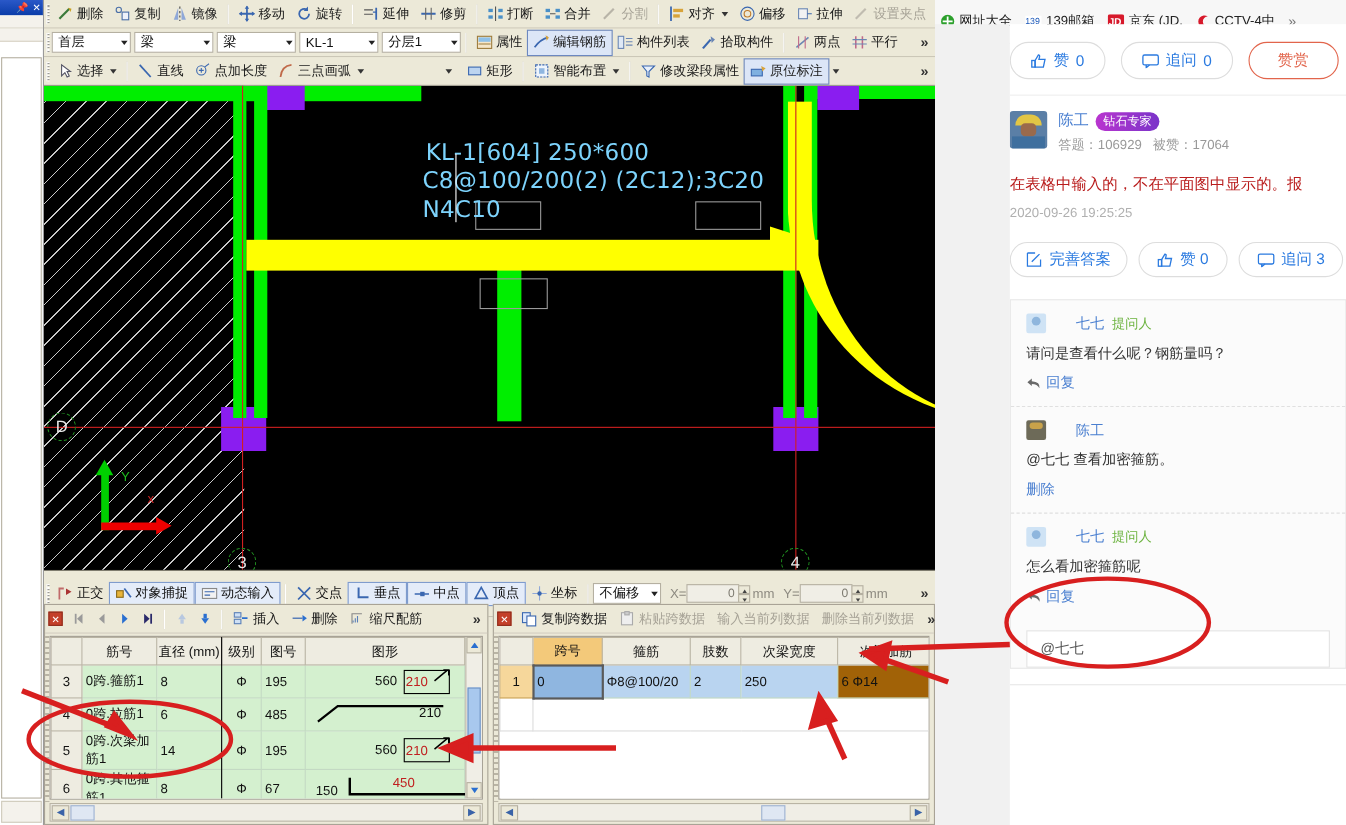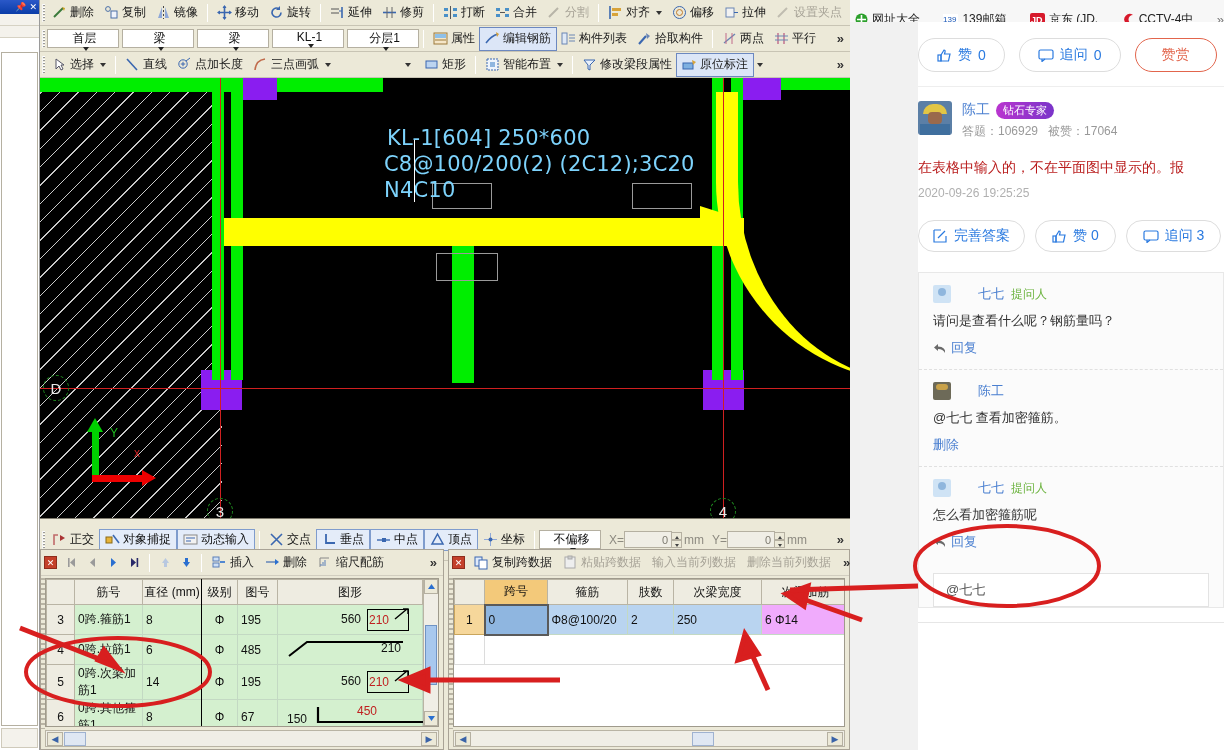--- a/index.html
+++ b/index.html
@@ -44,21 +44,21 @@
       border-left:1px solid #f5f5f5; }
   .sep { width:1px; height:18px; background:#c0bcae; margin:0 4px;
          border-right:1px solid #fff; }
   .caret { width:0;height:0;border-left:3px solid transparent;
            border-right:3px solid transparent;border-top:4px solid #333;
            margin-left:3px; }
   .chev { margin-left:auto; padding:0 6px; font-size:13px; color:#333;
           font-weight:bold; }
   .combo { display:flex; align-items:center; justify-content:space-between;
            height:19px; background:#fff; border:1px solid #b5b0a1;
-           padding:0 2px 0 5px; font-size:12px; color:#111;flex-direction:column; }
+           padding:0 2px 0 5px; font-size:12px; color:#111; }
   .combo .caret { border-top-color:#222; }
 
   
   .ic { width:15px; height:15px; position:relative; flex:0 0 15px; }
   .ic svg { display:block; }
 
   
   #canvasWrap { position:absolute; left:40px; top:78px; width:810px; height:441px;
                 background:#000; overflow:hidden; border-bottom:1px solid #7e7a6d; }
   .hatch { position:absolute; left:0; top:0; width:182px; height:441px;
@@ -136,21 +136,21 @@
   .dotgrip { position:absolute; left:0; top:28px; bottom:20px; width:4px;
       background:repeating-linear-gradient(#b9b4a4 0 2px,transparent 2px 5px); }
 
   
   .shape { position:relative; width:100%; height:26px; }
   .rebar-num { color:#c02020; font-size:12px; }
 
   
   .bm-bar { height:40px; display:flex; align-items:center; gap:12px;
      padding-left:5px; background:#f7f7f7; border-bottom:1px solid #dedede;
-     font-size:12px; color:#222; white-space:nowrap;justify-content:space-between; }
+     font-size:12px; color:#222; white-space:nowrap; }
   .bm-item { display:flex; align-items:center; gap:4px; }
   .page { position:absolute; left:68px; top:22px; width:306px; bottom:0;
           background:#fff; overflow:hidden; }
   .pagegutter { position:absolute; left:0; top:22px; width:68px; bottom:0;
           background:#f1f1f1; }
   .actionrow { display:flex; align-items:center; gap:14px; padding:16px 0 14px 0; }
   .pill { border:1px solid #ddd; border-radius:18px; height:34px;
      display:flex; align-items:center; justify-content:center; gap:6px;
      padding:0 18px; color:#2a7ae0; font-size:14px; background:#fff; }
   .pill.reward { border-color:#e2654c; color:#e2654c; padding:0 26px; }
@@ -914,21 +914,21 @@
           <th>斤</th>
         </tr>
           </thead>
         <tbody>
           <tr>
             <td class="idx" style="background:#f6d79b;border-color:#c9a55c">1</td>
             <td style="background:#8fb6e0;border:2px solid #5a5a5a">0</td>
             <td style="background:#b9d4f0">Φ8@100/20</td>
             <td style="background:#b9d4f0">2</td>
             <td style="background:#b9d4f0">250</td>
-            <td style="background:#f0abfc">6 Φ14</td>
+            <td style="background:#a16207">6 Φ14</td>
             <td style="background:#b9d4f0"></td>
           </tr>
           <tr>
             <td class="idx" style="background:#fff;border-color:#dcdcdc"></td>
             <td style="background:#fff;border-color:#dcdcdc" colspan="6"></td>
           </tr>
           <tr style="height:104px">
             <td class="idx" style="background:#fff;border:none"></td>
             <td style="background:#fff;border:none" colspan="6"></td>
           </tr>

